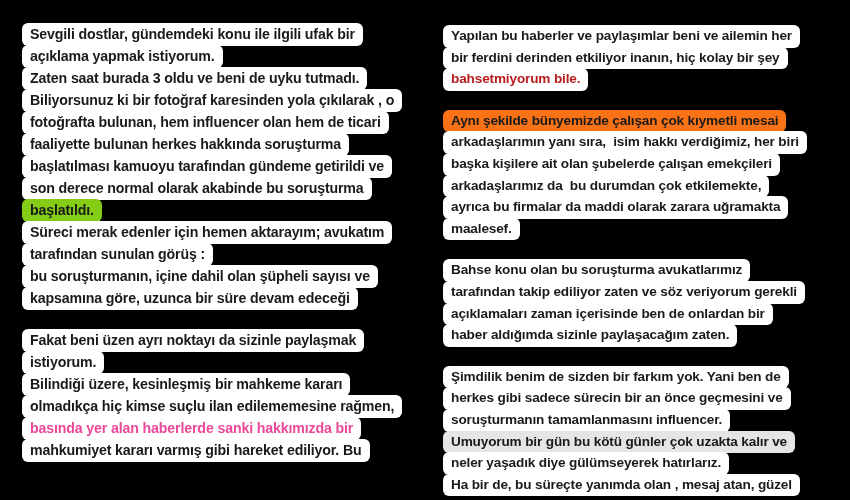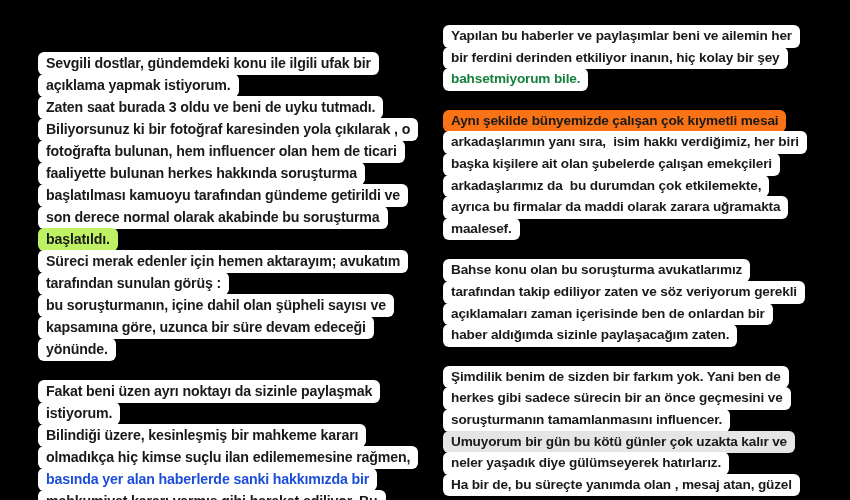--- a/index.html
+++ b/index.html
@@ -15,21 +15,21 @@
     overflow: hidden;
     font-family: "Liberation Sans", sans-serif;
   }
   .column {
     position: absolute;
     top: 0;
     width: 425px;
     height: 500px;
     box-sizing: border-box;
   }
-  #col-left  { left: 16px;   padding: 52px 0 0 22px; }
+  #col-left  { left: 0px;   padding: 23px 0 0 22px; }
   #col-right { left: 425px; padding: 25px 17px 0 18px; }
 
   .block {
     display: block;
     margin: 0 0 19px 0;
   }
   .block:last-child { margin-bottom: 0; }
 
   
   .line {
@@ -57,41 +57,40 @@
   <div class="column" id="col-left">
       <div class="block">
         <div class="line" style="background: rgb(255, 255, 255); color: rgb(26, 26, 26);">Sevgili dostlar, gündemdeki konu ile ilgili ufak bir</div>
         <div class="line" style="background: rgb(255, 255, 255); color: rgb(26, 26, 26);">açıklama yapmak istiyorum.</div>
         <div class="line" style="background: rgb(255, 255, 255); color: rgb(26, 26, 26);">Zaten saat burada 3 oldu ve beni de uyku tutmadı.</div>
         <div class="line" style="background: rgb(255, 255, 255); color: rgb(26, 26, 26);">Biliyorsunuz ki bir fotoğraf karesinden yola çıkılarak , o</div>
         <div class="line" style="background: rgb(255, 255, 255); color: rgb(26, 26, 26);">fotoğrafta bulunan, hem influencer olan hem de ticari</div>
         <div class="line" style="background: rgb(255, 255, 255); color: rgb(26, 26, 26);">faaliyette bulunan herkes hakkında soruşturma</div>
         <div class="line" style="background: rgb(255, 255, 255); color: rgb(26, 26, 26);">başlatılması kamuoyu tarafından gündeme getirildi ve</div>
         <div class="line" style="background: rgb(255, 255, 255); color: rgb(26, 26, 26);">son derece normal olarak akabinde bu soruşturma</div>
-        <div class="line" style="background: #bef264; color: rgb(26, 26, 26);">başlatıldı.</div>
+        <div class="line" style="background: #84cc16; color: rgb(26, 26, 26);">başlatıldı.</div>
         <div class="line" style="background: rgb(255, 255, 255); color: rgb(26, 26, 26);">Süreci merak edenler için hemen aktarayım; avukatım</div>
         <div class="line" style="background: rgb(255, 255, 255); color: rgb(26, 26, 26);">tarafından sunulan görüş :</div>
         <div class="line" style="background: rgb(255, 255, 255); color: rgb(26, 26, 26);">bu soruşturmanın, içine dahil olan şüpheli sayısı ve</div>
         <div class="line" style="background: rgb(255, 255, 255); color: rgb(26, 26, 26);">kapsamına göre, uzunca bir süre devam edeceği</div>
-        <div class="line" style="background: rgb(255, 255, 255); color: rgb(26, 26, 26);">yönünde.</div>
       </div>
       <div class="block">
         <div class="line" style="background: rgb(255, 255, 255); color: rgb(26, 26, 26);">Fakat beni üzen ayrı noktayı da sizinle paylaşmak</div>
         <div class="line" style="background: rgb(255, 255, 255); color: rgb(26, 26, 26);">istiyorum.</div>
         <div class="line" style="background: rgb(255, 255, 255); color: rgb(26, 26, 26);">Bilindiği üzere, kesinleşmiş bir mahkeme kararı</div>
         <div class="line" style="background: rgb(255, 255, 255); color: rgb(26, 26, 26);">olmadıkça hiç kimse suçlu ilan edilememesine rağmen,</div>
-        <div class="line" style="background: rgb(255, 255, 255); color: #1d4ed8;">basında yer alan haberlerde sanki hakkımızda bir</div>
+        <div class="line" style="background: rgb(255, 255, 255); color: #ec4899;">basında yer alan haberlerde sanki hakkımızda bir</div>
         <div class="line" style="background: rgb(255, 255, 255); color: rgb(26, 26, 26);">mahkumiyet kararı varmış gibi hareket ediliyor. Bu</div>
       </div>
     </div>
   <div class="column" id="col-right">
       <div class="block">
         <div class="line" style="background: rgb(255, 255, 255); color: rgb(26, 26, 26);">Yapılan bu haberler ve paylaşımlar beni ve ailemin her</div>
         <div class="line" style="background: rgb(255, 255, 255); color: rgb(26, 26, 26); text-align: right;">bir ferdini derinden etkiliyor inanın, hiç kolay bir şey</div>
-        <div class="line" style="background: rgb(255, 255, 255); color: #15803d;">bahsetmiyorum bile.</div>
+        <div class="line" style="background: rgb(255, 255, 255); color: #b91c1c;">bahsetmiyorum bile.</div>
       </div>
       <div class="block">
         <div class="line" style="background: #f97316; color: rgb(26, 26, 26);">Aynı şekilde bünyemizde çalışan çok kıymetli mesai</div>
         <div class="line" style="background: rgb(255, 255, 255); color: rgb(26, 26, 26);">arkadaşlarımın yanı sıra,  isim hakkı verdiğimiz, her biri</div>
         <div class="line" style="background: rgb(255, 255, 255); color: rgb(26, 26, 26);">başka kişilere ait olan şubelerde çalışan emekçileri</div>
         <div class="line" style="background: rgb(255, 255, 255); color: rgb(26, 26, 26);">arkadaşlarımız da  bu durumdan çok etkilemekte,</div>
         <div class="line" style="background: rgb(255, 255, 255); color: rgb(26, 26, 26);">ayrıca bu firmalar da maddi olarak zarara uğramakta</div>
         <div class="line" style="background: rgb(255, 255, 255); color: rgb(26, 26, 26);">maalesef.</div>
       </div>
       <div class="block">

